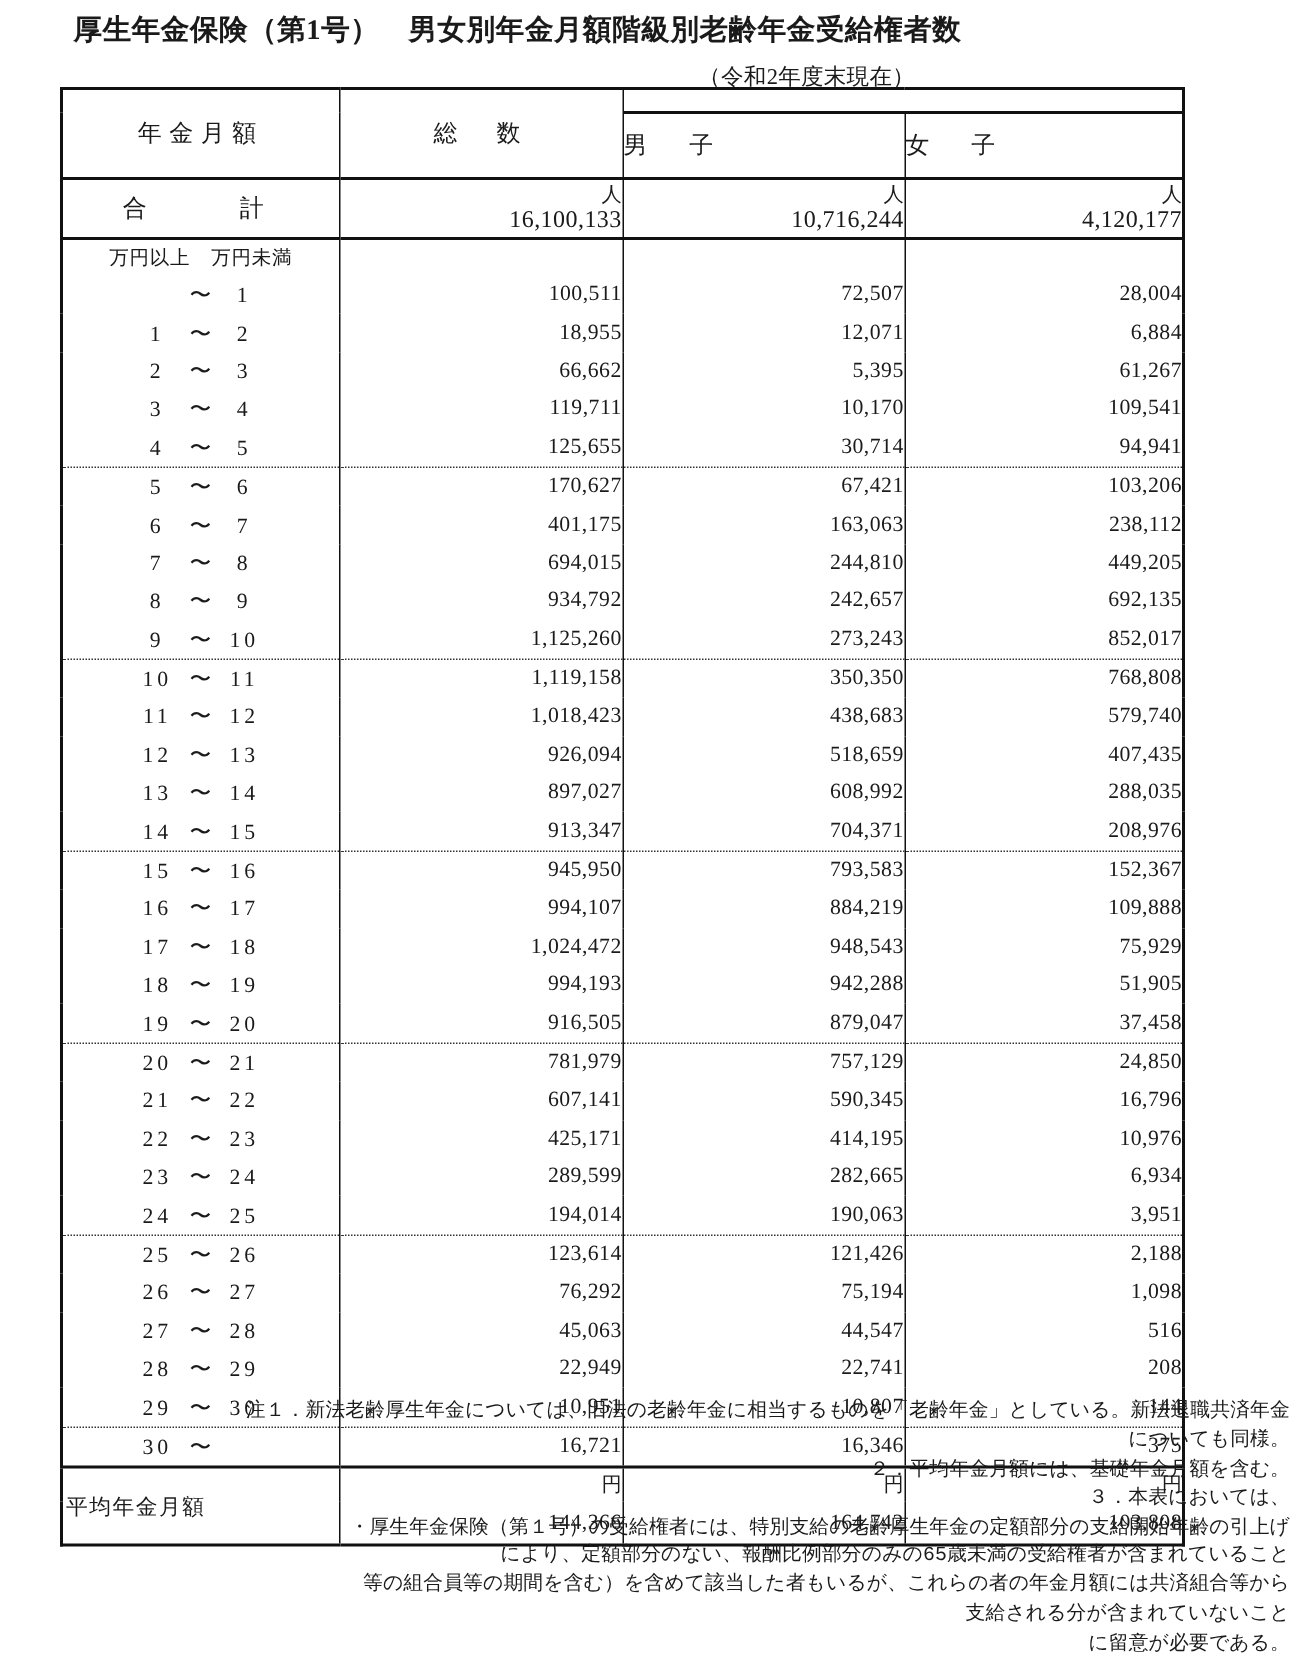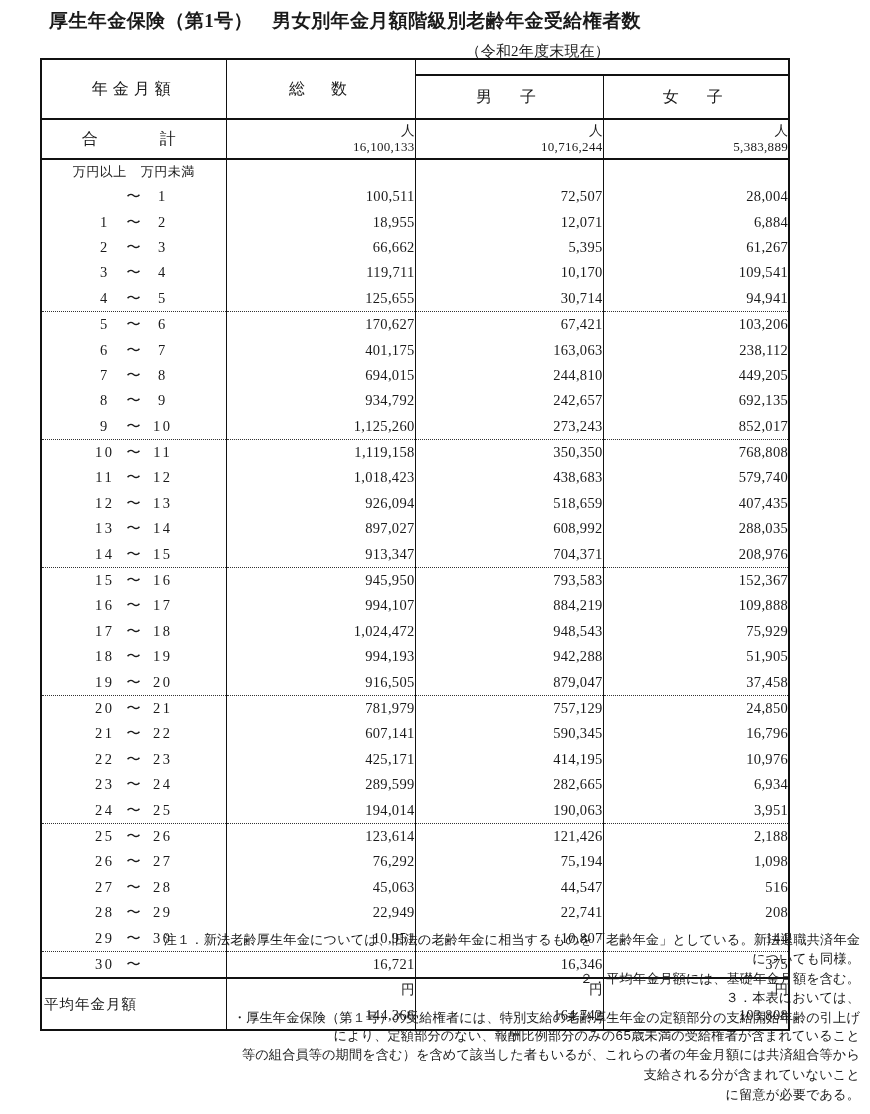--- a/index.html
+++ b/index.html
@@ -84,21 +84,20 @@
     text-align: center;
     font-size: 16px;
     letter-spacing: 5px;
     padding-left: 5px;
     height: 42px;
   }
   .hdr-top-row td { height: 14px; }
   .hdr-main-row td { height: 42px; }
 
   .hdr-sex {
-    text-align: center;
     font-size: 16px;
     letter-spacing: 6px;
     padding-left: 6px;
   }
 
   
   .row-total td { height: 38px; }
   .lbl-center {
     text-align: center;
     font-size: 16px;
@@ -110,21 +109,21 @@
     padding-right: 8px;
     line-height: 1.18;
     font-size: 14.5px;
   }
   .unit {
     display: block;
     font-size: 13.5px;
   }
   .bignum {
     display: block;
-    font-size: 13px;
+    font-size: 16px;
     letter-spacing: 0.3px;
   }
 
   
   .row-subhdr td { height: 24px; }
   .subhdr-label {
     text-align: center;
     font-size: 13px;
     letter-spacing: 0.5px;
     padding-left: 6px;
@@ -223,21 +222,21 @@
             <td class="bt-out br-in bb-out num-stack">
               <span class="unit">人</span>
               <span class="bignum">16,100,133</span>
             </td>
             <td class="bt-out br-in bb-out num-stack">
               <span class="unit">人</span>
               <span class="bignum">10,716,244</span>
             </td>
             <td class="bt-out br-out bb-out num-stack">
               <span class="unit">人</span>
-              <span class="bignum">5,383,889</span>
+              <span class="bignum">4,120,177</span>
             </td>
           </tr>
           <tr class="row-subhdr">
             <td class="bl-out br-in subhdr-label"><span>万円以上</span><span class="gap"></span><span>万円未満</span></td>
             <td class="br-in"></td>
             <td class="br-in"></td>
             <td class="br-out"></td>
           </tr>
           <tr class="row-data">
             <td class="bl-out br-in rng"><span class="lo"></span><span class="tilde">〜</span><span class="hi">1</span></td>

